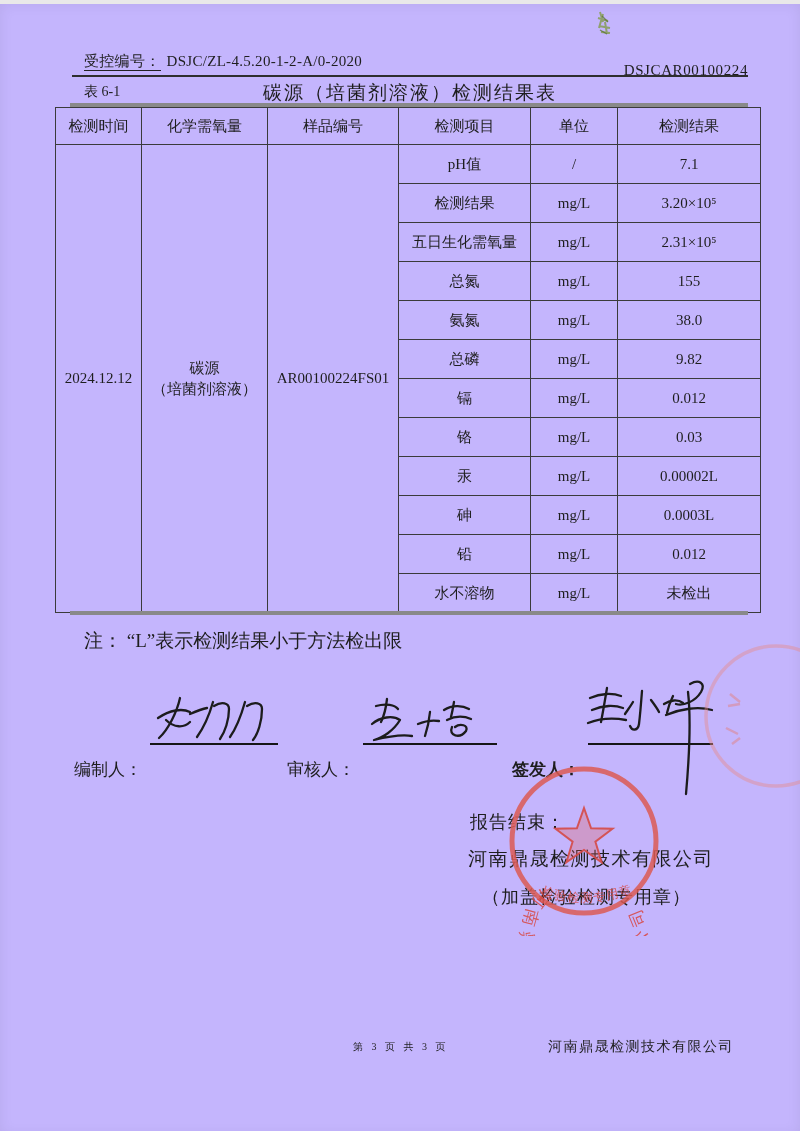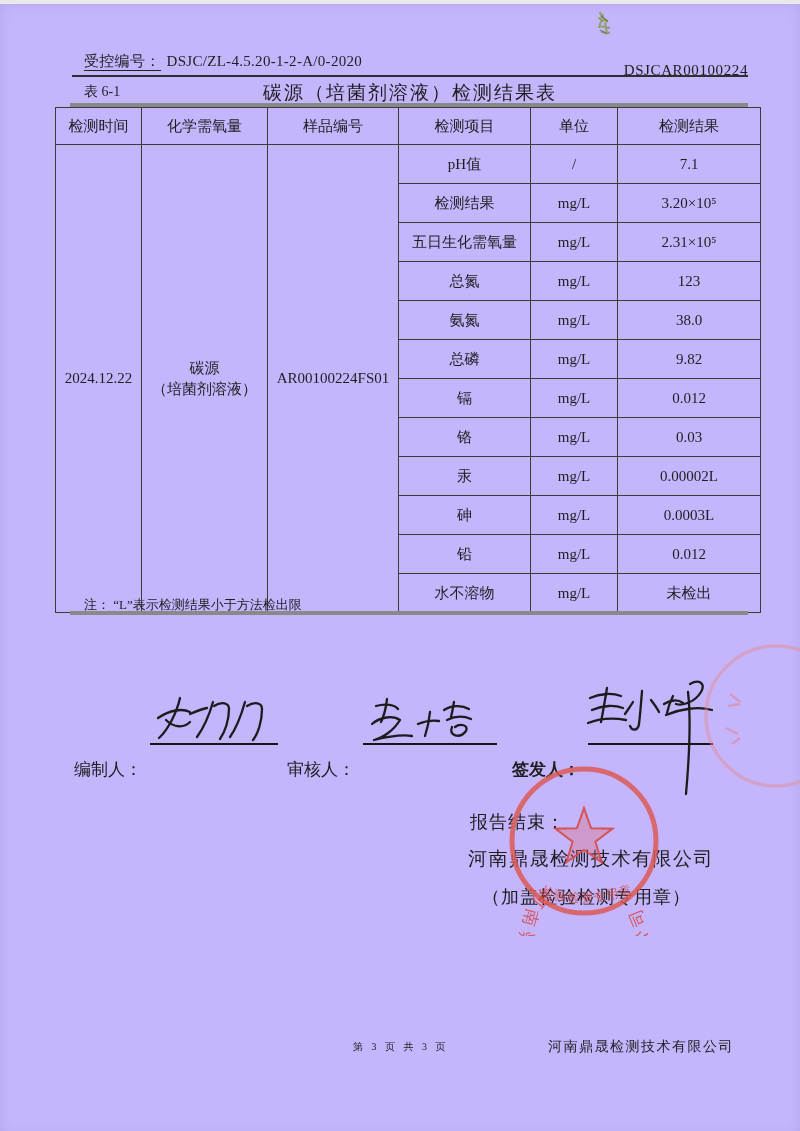--- a/index.html
+++ b/index.html
@@ -36,21 +36,21 @@
   .result-table tbody tr { height:39px; }
   .result-table .c-date  { width:81px; }
   .result-table .c-loc   { width:121px; }
   .result-table .c-id    { width:126px; }
   .result-table .c-item  { width:127px; }
   .result-table .c-unit  { width:82px; }
   .result-table .c-res   { width:138px; }
   .loc-two-line { line-height:1.35; }
 
   
-  .note { left:84px; top:592px; font-size:13px; }
+  .note { left:84px; top:624px; font-size:19px; }
   .report-end { left:72px; top:637px; width:676px; text-align:center; font-size:14px; font-weight:bold; letter-spacing:1px; }
 
   
   .sig-label { top:754px; font-size:17px; }
   .sig-underline { top:739px; height:2px; background:#161616; }
   .sig-svg { pointer-events:none; }
   .sig-svg path { fill:none; stroke:#1c1c1c; stroke-width:2.3; stroke-linecap:round; stroke-linejoin:round; }
 
   
   .issue-date { left:470px; top:806px; font-size:18px; letter-spacing:1px; }
@@ -93,21 +93,21 @@
         <th class="c-date">检测时间</th>
         <th class="c-loc">化学需氧量</th>
         <th class="c-id">样品编号</th>
         <th class="c-item">检测项目</th>
         <th class="c-unit">单位</th>
         <th class="c-res">检测结果</th>
       </tr>
     </thead>
     <tbody>
       <tr>
-        <td rowspan="12">2024.12.22</td>
+        <td rowspan="12">2024.12.12</td>
         <td rowspan="12">
           <div class="loc-two-line">
             <div>碳源</div>
             <div>（培菌剂溶液）</div>
           </div>
         </td>
         <td rowspan="12">AR00100224FS01</td>
         <td>pH值</td>
         <td>/</td>
         <td>7.1</td>
@@ -118,21 +118,21 @@
           <td>3.20×10⁵</td>
         </tr>
       <tr>
           <td>五日生化需氧量</td>
           <td>mg/L</td>
           <td>2.31×10⁵</td>
         </tr>
       <tr>
           <td>总氮</td>
           <td>mg/L</td>
-          <td>123</td>
+          <td>155</td>
         </tr>
       <tr>
           <td>氨氮</td>
           <td>mg/L</td>
           <td>38.0</td>
         </tr>
       <tr>
           <td>总磷</td>
           <td>mg/L</td>
           <td>9.82</td>

